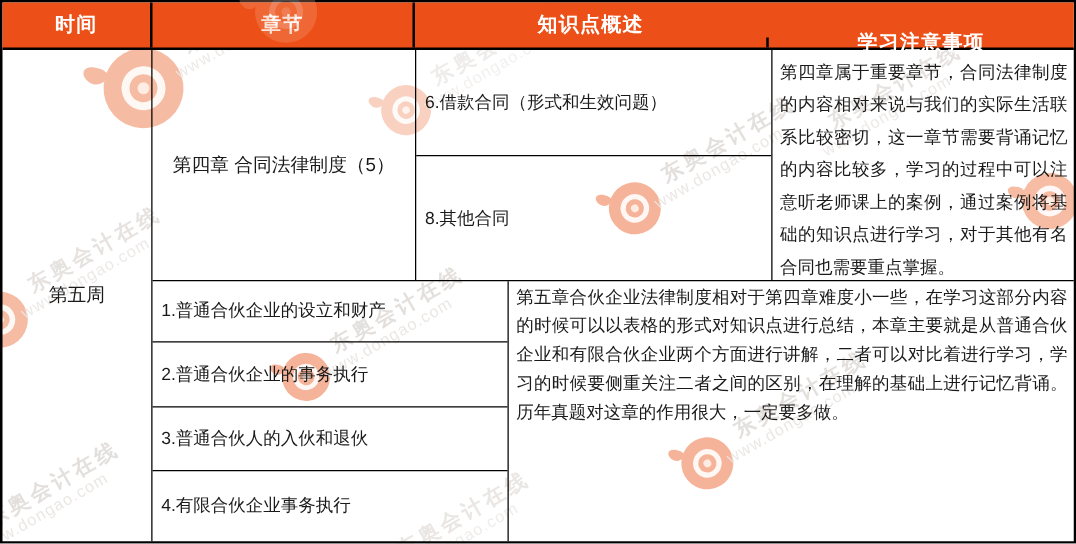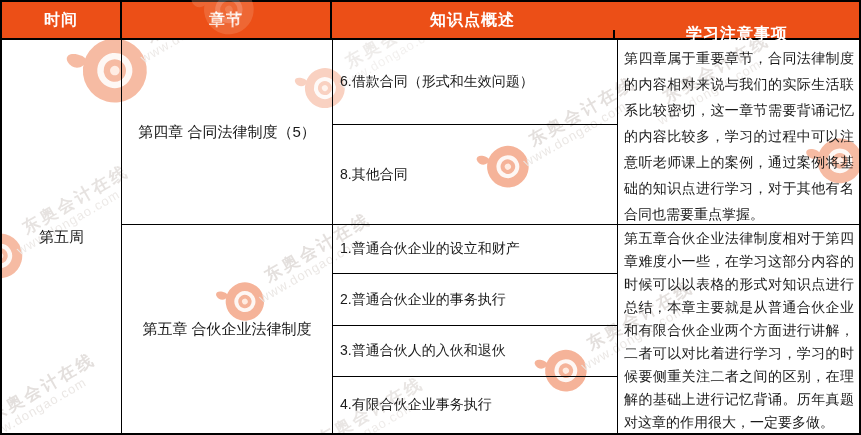--- a/index.html
+++ b/index.html
@@ -255,21 +255,20 @@
         <div class="group group-1">
           <div class="cell chapter-cell">第四章 合同法律制度（5）</div>
           <div class="kcol">
             <div class="krow g1-r1">6.借款合同（形式和生效问题）</div>
             <div class="krow g1-r2">8.其他合同</div>
           </div>
           <div class="cell note-cell note-1">第四章属于重要章节，合同法律制度的内容相对来说与我们的实际生活联系比较密切，这一章节需要背诵记忆的内容比较多，学习的过程中可以注意听老师课上的案例，通过案例将基础的知识点进行学习，对于其他有名合同也需要重点掌握。</div>
         </div>
 
         <div class="group group-2">
-          <div class="cell chapter-cell">第五章 合伙企业法律制度</div>
           <div class="kcol">
             <div class="krow g2-r1">1.普通合伙企业的设立和财产</div>
             <div class="krow g2-r2">2.普通合伙企业的事务执行</div>
             <div class="krow g2-r3">3.普通合伙人的入伙和退伙</div>
             <div class="krow g2-r4">4.有限合伙企业事务执行</div>
           </div>
           <div class="cell note-cell note-2">第五章合伙企业法律制度相对于第四章难度小一些，在学习这部分内容的时候可以以表格的形式对知识点进行总结，本章主要就是从普通合伙企业和有限合伙企业两个方面进行讲解，二者可以对比着进行学习，学习的时候要侧重关注二者之间的区别，在理解的基础上进行记忆背诵。历年真题对这章的作用很大，一定要多做。</div>
         </div>
 
       </div>

